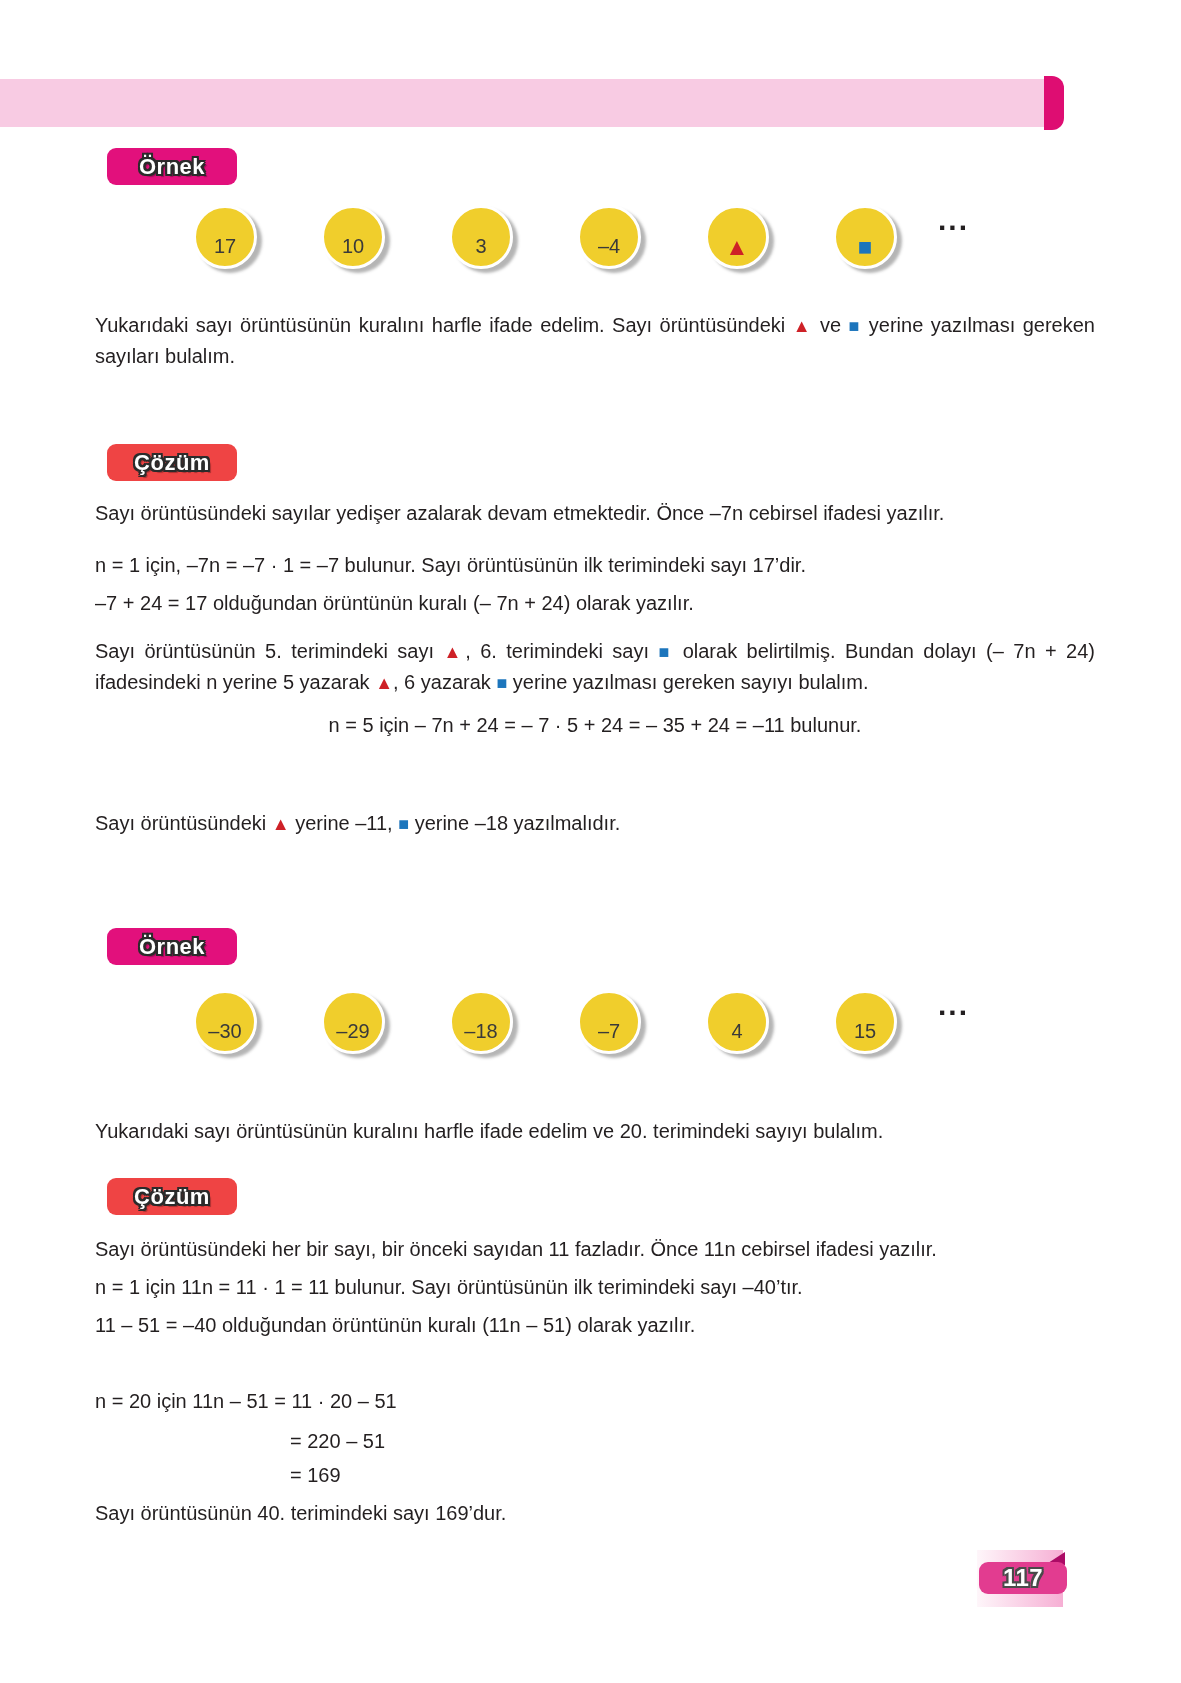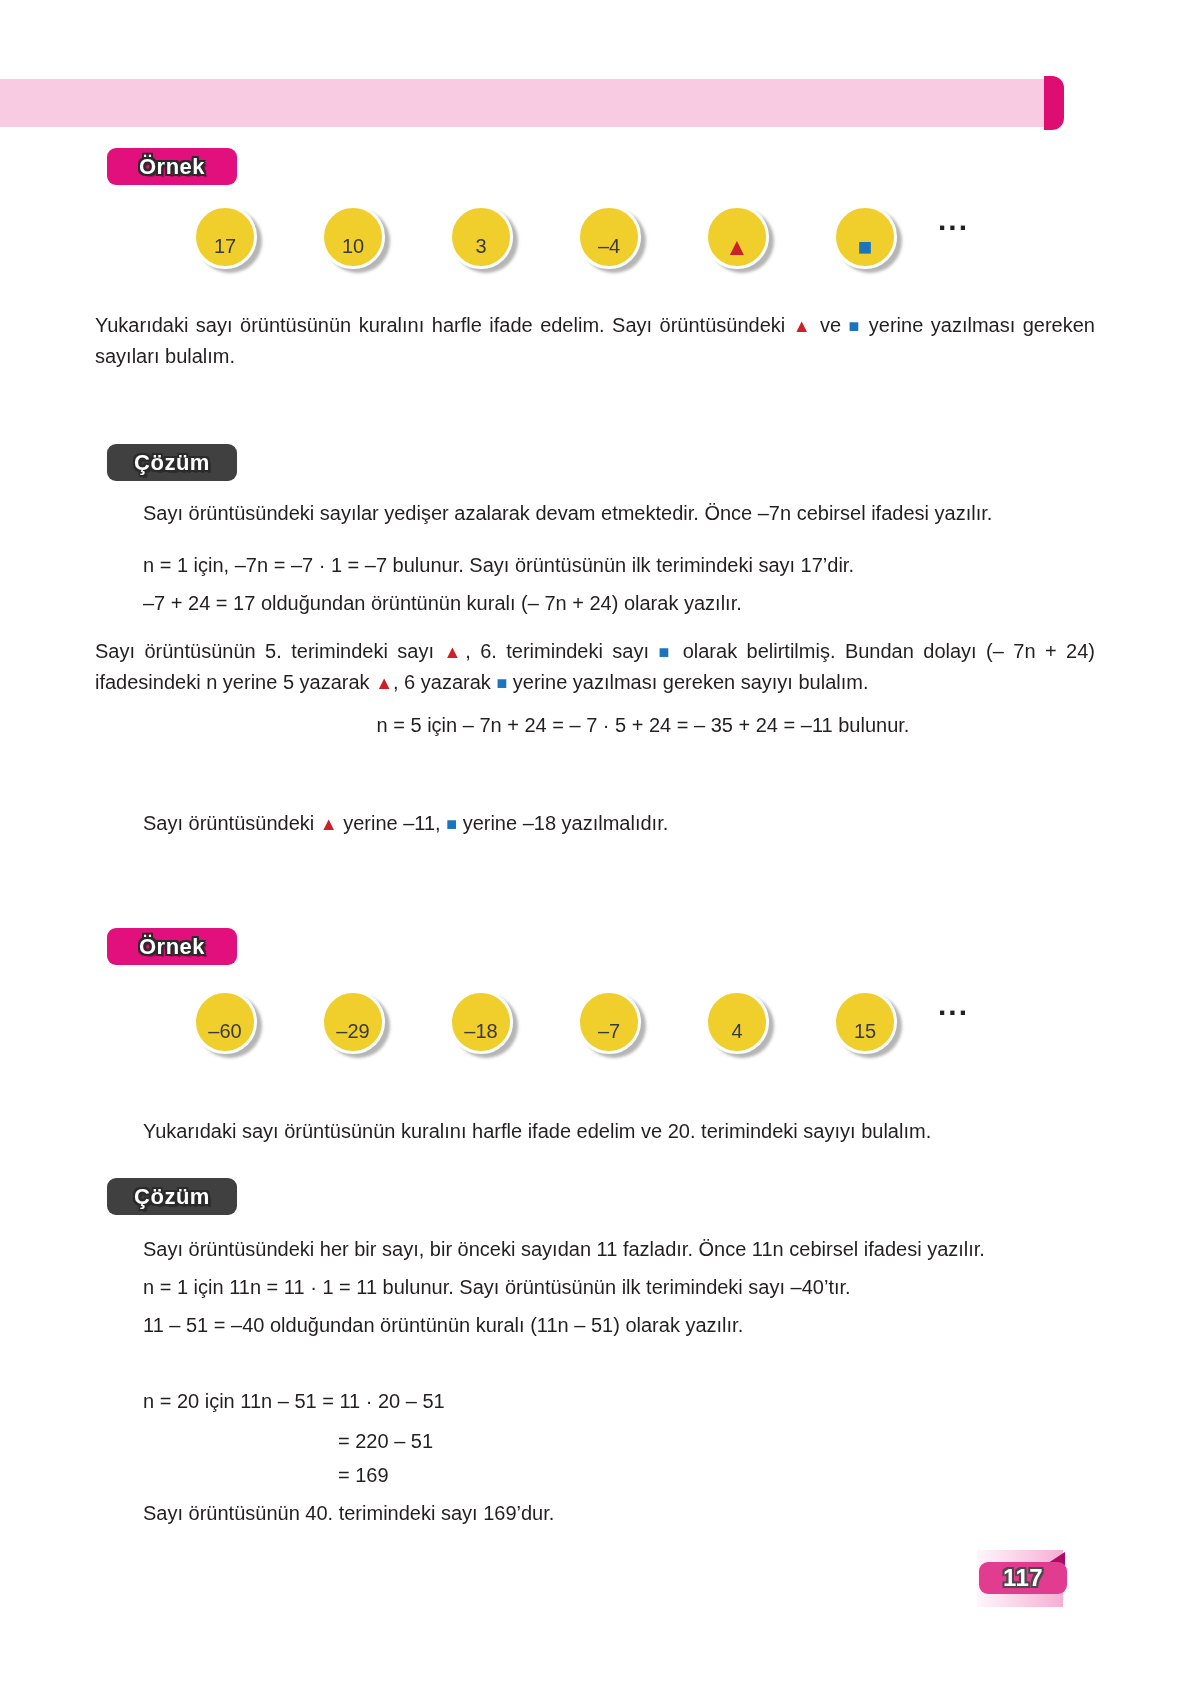--- a/index.html
+++ b/index.html
@@ -9,41 +9,41 @@
   }
   
   .topbar{position:absolute;left:0;top:79px;width:1046px;height:48px;background:#F8CBE3;}
   .topbar-cap{position:absolute;left:1044px;top:76px;width:20px;height:54px;background:#DE0D72;border-radius:0 12px 12px 0;}
   
   .tag{
     position:absolute;left:95px;width:130px;height:37px;border-radius:9px;
     display:flex;align-items:center;justify-content:center;margin-left:12px;
   }
   .tag-ornek{background:#E2107C;}
-  .tag-cozum{background:#404040;}
+  .tag-cozum{background:#ef4444;}
   .bubble{
     color:#fff;font-weight:bold;font-size:22px;letter-spacing:.5px;
     text-shadow:-2px -2px 0 #2b2b2b,0 -2px 0 #2b2b2b,2px -2px 0 #2b2b2b,
                 -2px 0 0 #2b2b2b,2px 0 0 #2b2b2b,
                 -2px 2px 0 #2b2b2b,0 2px 0 #2b2b2b,2px 2px 0 #2b2b2b,
                 3px 3px 1px rgba(0,0,0,.30);
   }
   
   .circle{
     position:absolute;width:58px;height:58px;border-radius:50%;
     background:#F0CE2C;border:3px solid #ffffff;
     box-shadow:5px 4px 3px rgba(90,90,90,.45);
     display:flex;align-items:center;justify-content:center;
   }
   .cnum{font-size:20px;color:#3a3a3a;margin-top:19px;}
   .dots{position:absolute;font-size:30px;font-weight:bold;letter-spacing:2px;color:#231F20;}
   
   .para{position:absolute;left:95px;width:1000px;font-size:20px;line-height:30px;}
   .just{text-align:justify;}
-  .line{white-space:nowrap;margin-left:48px;}
+  .line{white-space:nowrap;}
   .center{text-align:center;}
   .tri{color:#CE2127;font-size:18px;}
   .sq{color:#1C75BC;font-size:18px;}
   .circle .tri{font-size:24px;}
   .circle .sq{font-size:24px;}
   
   .ribbon{position:absolute;left:977px;top:1550px;width:86px;height:57px;
     background:linear-gradient(to right,#fef6fa 0%,#F6AFD4 100%);}
   .fold{position:absolute;left:1045px;top:1552px;width:20px;height:13px;background:#AC0B66;
     clip-path:polygon(0 100%,100% 100%,100% 0);}
@@ -101,21 +101,21 @@
   <p class="para center line" style="top:690px">n = 5 için – 7n + 24 = – 7 · 5 + 24 = – 35 + 24 = –11 bulunur.</p>
 
   <p class="para line" style="top:788px"><span>Sayı örüntüsündeki </span><span class="tri">▲</span><span> yerine –11, </span><span class="sq">■</span><span> yerine –18 yazılmalıdır.</span></p>
 
   <div class="tag tag-ornek" style="top:928px">
     <span class="bubble">Örnek</span>
   </div>
 
   <div>
     <div class="circle" style="left:193px;top:990px">
-        <span class="cnum">–60</span>
+        <span class="cnum">–30</span>
       </div>
     <div class="circle" style="left:321px;top:990px">
         <span class="cnum">–29</span>
       </div>
     <div class="circle" style="left:449px;top:990px">
         <span class="cnum">–18</span>
       </div>
     <div class="circle" style="left:577px;top:990px">
         <span class="cnum">–7</span>
       </div>

